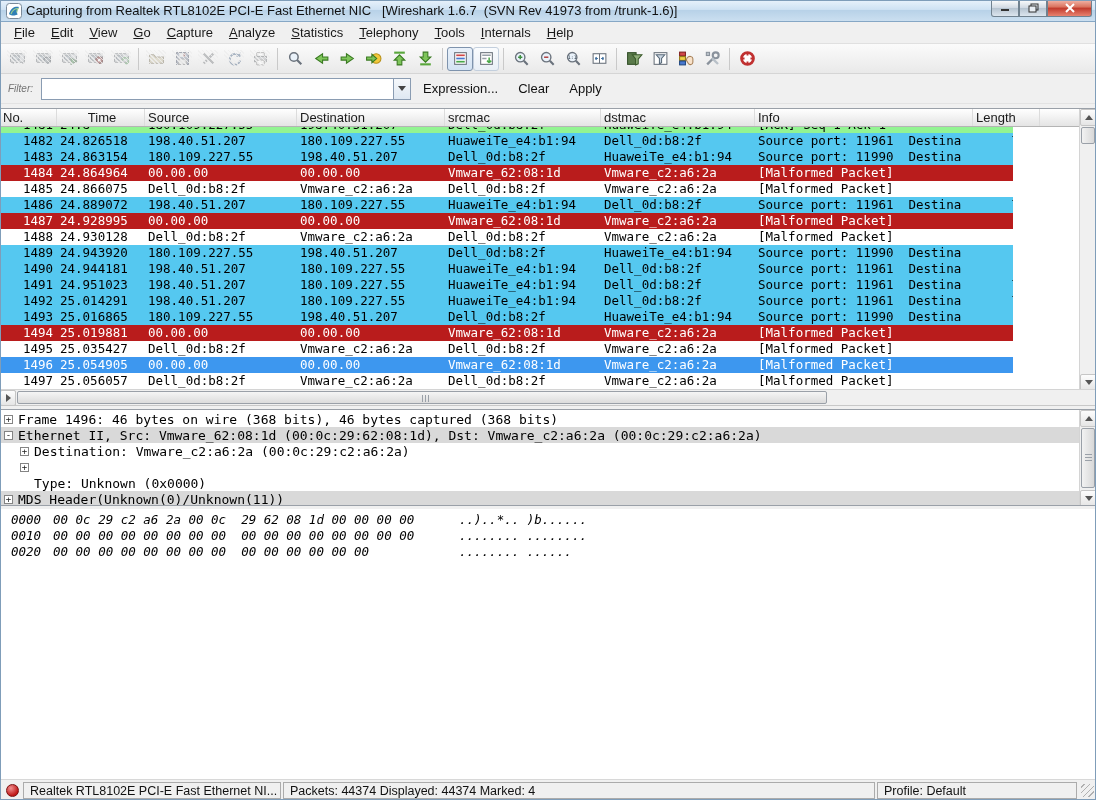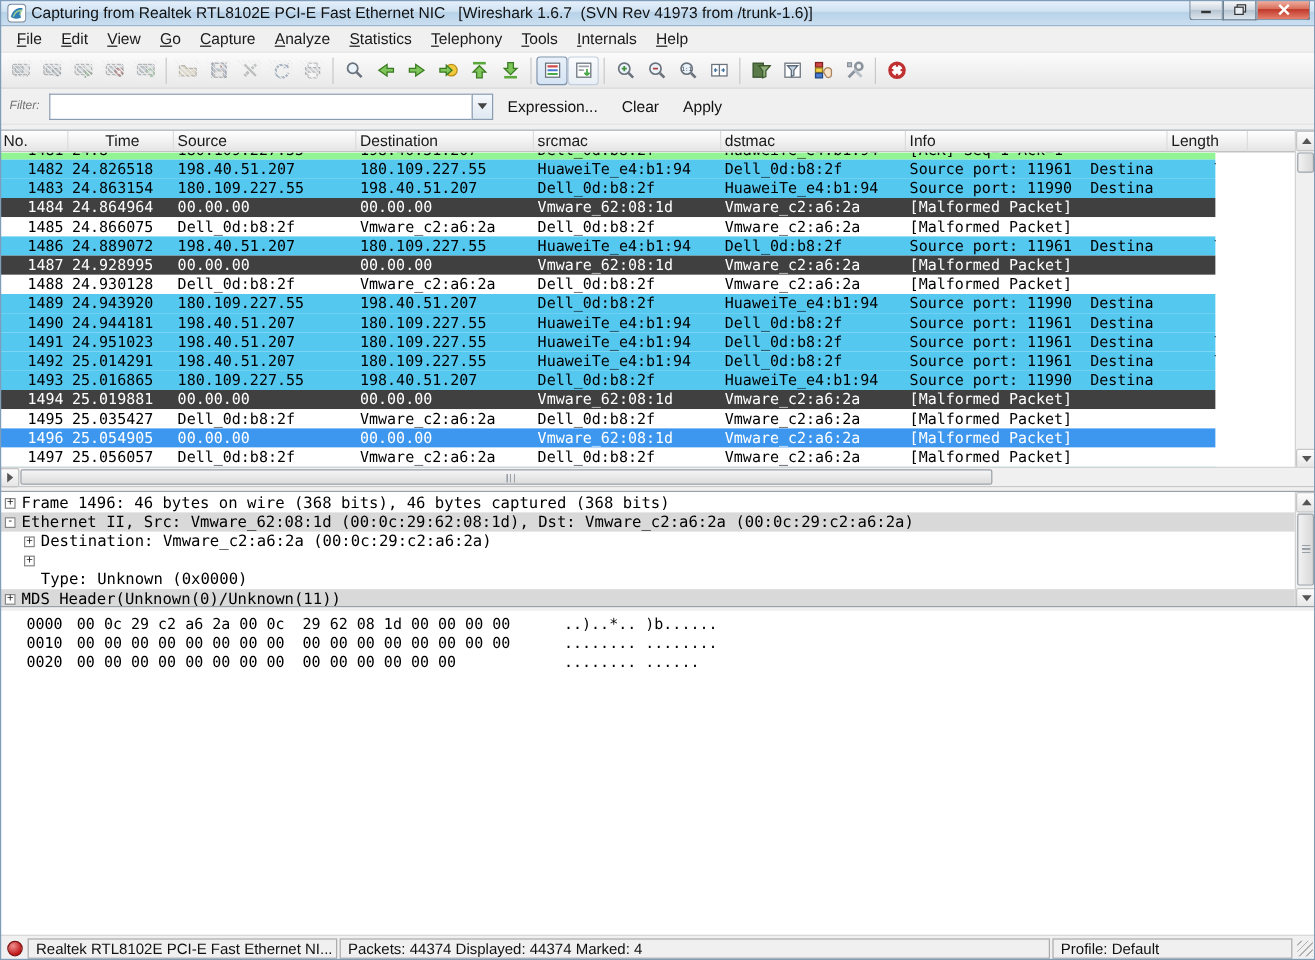--- a/index.html
+++ b/index.html
@@ -76,21 +76,21 @@
   .c-no   { width:57px; text-align:right; padding-right:4px; }
   .c-time { width:88px; padding-left:3px; }
   .c-src  { width:152px; padding-left:3px; }
   .c-dst  { width:148px; padding-left:3px; }
   .c-smac { width:156px; padding-left:3px; }
   .c-dmac { width:154px; padding-left:3px; }
   .c-info { width:218px; padding-left:3px; }
   .c-len  { width:67px; text-align:right; padding-right:6px; }
   .c-fill { flex:1 1 auto; }
   .c-udp   { background:#55c8f0; color:#000; }
-  .c-black { background:#404040; color:#fff; }
+  .c-black { background:#b91c1c; color:#fff; }
   .c-white { background:#fff; color:#000; }
   .c-sel   { background:#3d97ef; color:#fff; }
   .c-green { background:#92f492; color:#000; }
   .partial-top { height:6px; overflow:hidden; }
   .partial-top .cell { margin-top:-10px; }
   .partial-bottom { position:absolute; left:0; right:0; bottom:0; height:2px; background:#55c8f0; }
 
   
   .vscroll { position:absolute; right:0; top:0; width:17px; background:#f0f0f0; border-left:1px solid #d4d4d4; }
   .sb-arrow { position:absolute; left:0; width:17px; height:17px; display:flex; align-items:center; justify-content:center;
@@ -124,21 +124,21 @@
   .dt-row.hl { background:#d9d9d9; }
   .dt-exp { width:9px; height:9px; border:1px solid #848484; background:#fff; color:#222; font-size:9px; line-height:7px;
     text-align:center; margin-right:5px; flex:0 0 auto; font-family:"DejaVu Sans Mono",monospace; }
   .dt-exp:empty { visibility:hidden; }
   .dt-vscroll { height:97px; top:0; }
   .dt-vscroll .sb-arrow.up { top:0; } .dt-vscroll .sb-arrow.dn { bottom:0; }
   .dt-vscroll .sb-thumb { top:18px; height:60px; }
 
   
   .hexpane { height:270px; background:#fff; padding-top:3px; }
-  .hex-row { display:flex; height:16px; line-height:16px; font-size:12.5px; white-space:pre; padding-left:22px; }
+  .hex-row { display:flex; height:16px; line-height:16px; font-size:12.5px; white-space:pre; padding-left:11px;font-style:italic; }
   .hx-off { width:36px; } .hx-bytes { width:392px; margin-left:6px; } .hx-ascii { margin-left:14px; }
 
   
   .statusbar { height:21px; background:#f0f0f0; border-top:1px solid #d8d8d8; display:flex; align-items:center; padding:0 2px; }
   .expert-dot { width:13px; height:13px; border-radius:50%; margin:0 4px;
     background:radial-gradient(circle at 35% 30%, #f09090, #c01818 70%); border:1px solid #7a1010; flex:0 0 auto; }
   .sb-sec { height:17px; font-size:12.5px; color:#111; padding:1px 6px 0 6px; border:1px solid #ababab;
     background:#f0f0f0; overflow:hidden; white-space:nowrap; margin-right:2px; }
   .sb-if { width:258px; } .sb-pk { flex:1 1 auto; } .sb-prof { width:200px; }
   .resize-grip { width:13px; height:13px; margin-left:2px;

